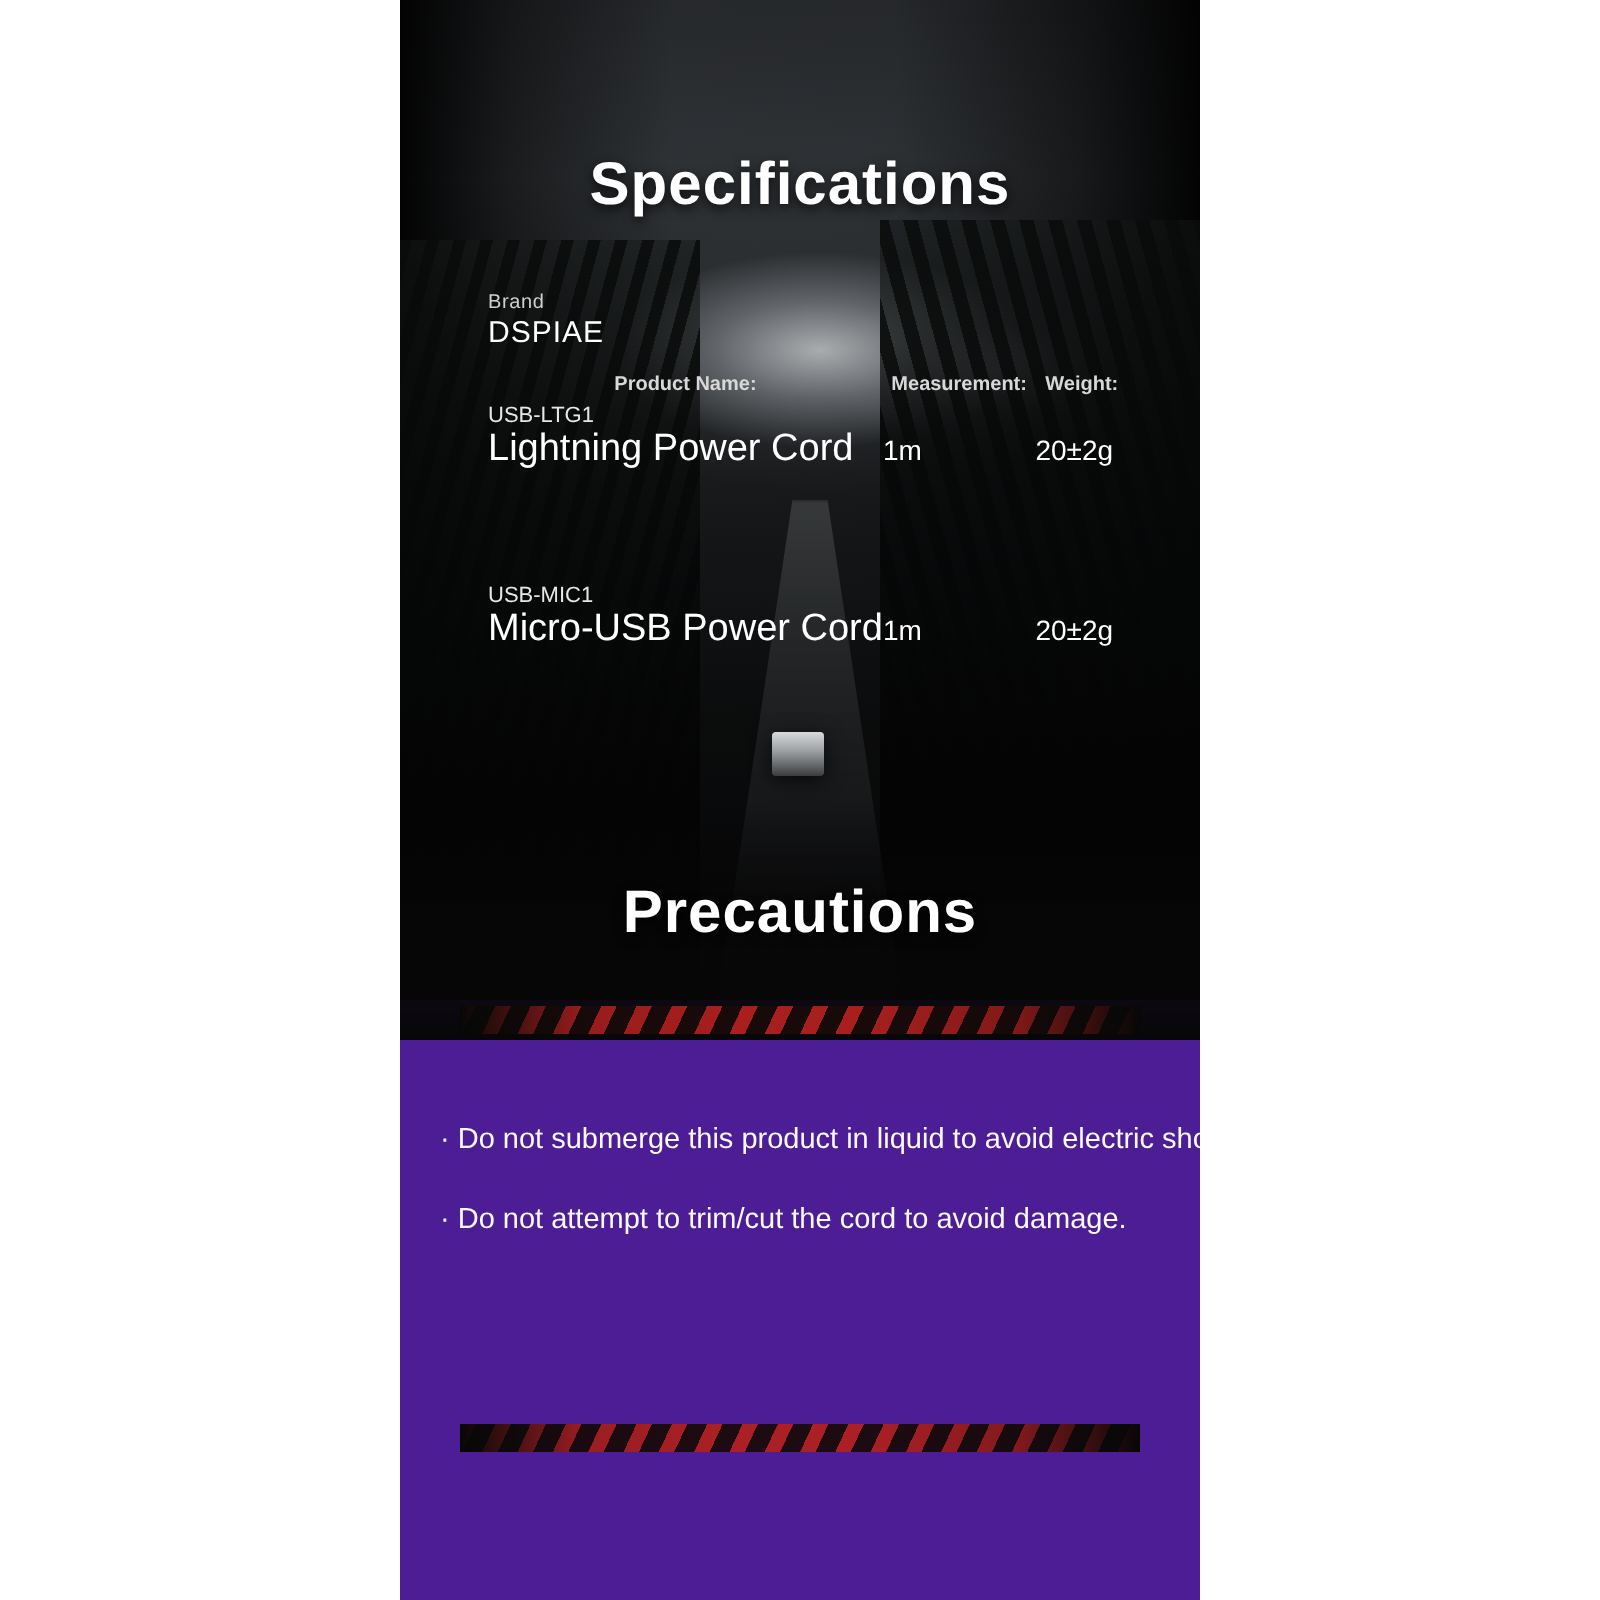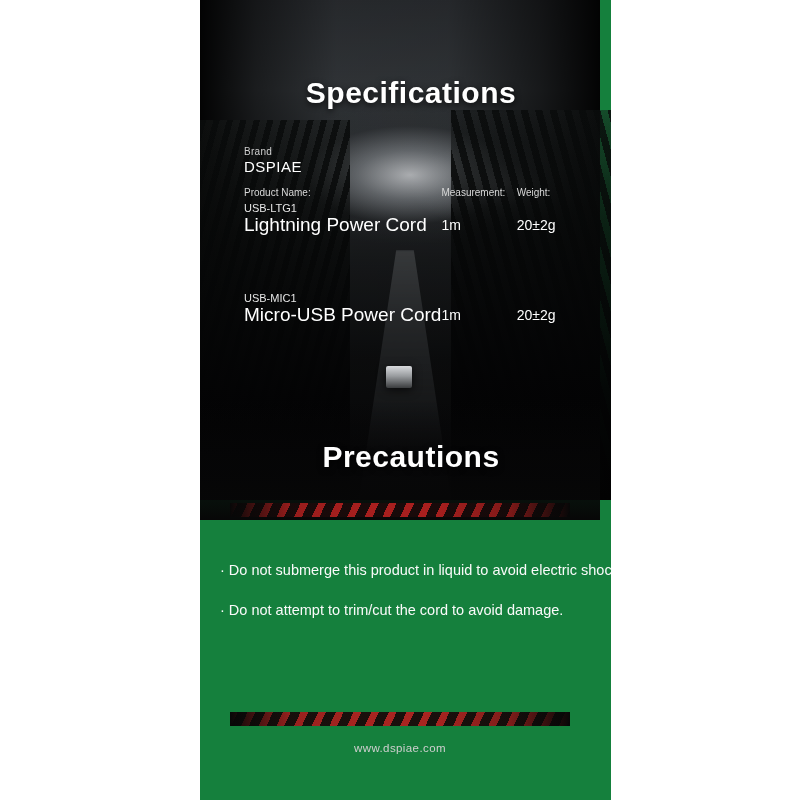--- a/index.html
+++ b/index.html
@@ -18,23 +18,22 @@
     width: 800px;
     height: 800px;
     background: #ffffff;
   }
   .panel {
     position: absolute;
     left: 200px;
     top: 0px;
     width: 400px;
     height: 800px;
-    background: #15803d;
+    background: #4c1d95;
     overflow: hidden;
-    padding-left: 11px;
   }
   
   .bg-photo {
     position: absolute;
     left: 0;
     top: 0;
     width: 400px;
     height: 500px;
     background:
       radial-gradient(ellipse 150px 70px at 210px 175px, rgba(225,228,232,0.92) 0%, rgba(180,186,192,0.55) 35%, rgba(70,74,78,0.15) 70%, rgba(0,0,0,0) 100%),
@@ -130,23 +129,23 @@
     margin-top: 1px;
     letter-spacing: 0.5px;
   }
   .spec-table {
     margin-top: 12px;
     width: 100%;
     border-collapse: collapse;
   }
   .spec-table th {
     font-size: 10px;
-    font-weight: normal;
+    font-weight: bold;
     color: #d8d8d8;
-    text-align: left;
+    text-align: center;
     padding: 0 0 3px 0;
     vertical-align: bottom;
   }
   .col-name  { width: 168px; }
   .col-meas  { width: 92px; }
   .col-weight{ width: 60px; }
 
   .spec-table td {
     vertical-align: bottom;
     padding: 0;
@@ -288,15 +287,14 @@
         <span class="bullet-dot">·</span><span>Do not submerge this product in liquid to avoid electric shock.</span>
       </div>
       <div class="precaution-item">
         <span class="bullet-dot">·</span><span>Do not attempt to trim/cut the cord to avoid damage.</span>
       </div>
     </div>
 
     <div class="stripe-bar bottom"></div>
     <div class="stripe-fade bottom"></div>
 
-    <div class="footer-url">www.dspiae.com</div>
   </div>
 </div>
 
 </body></html>

